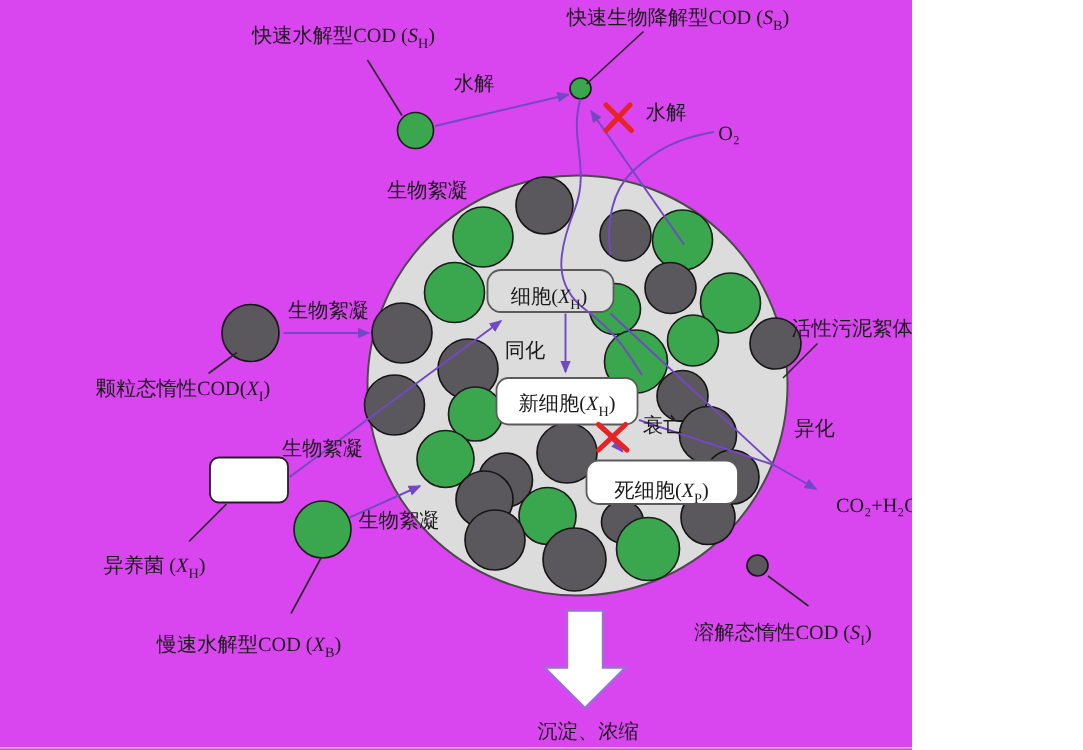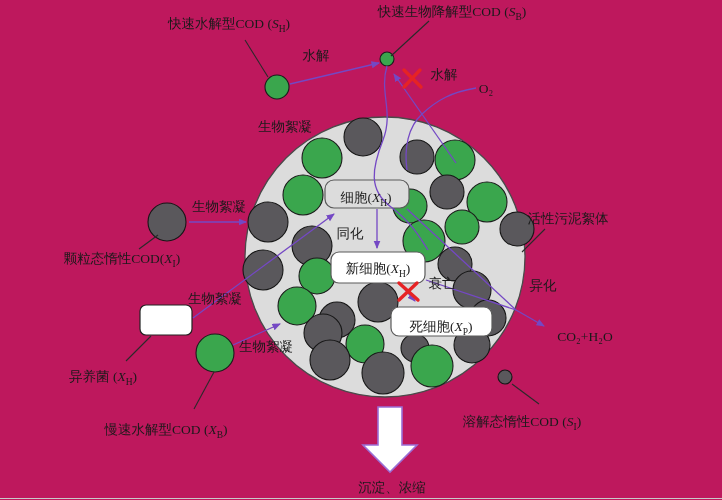--- a/index.html
+++ b/index.html
@@ -1,16 +1,16 @@
 <!DOCTYPE html>
 <html><head>
 <meta charset="utf-8">
 <style>
   html,body{margin:0;padding:0;background:#ffffff;}
-  .stage{position:relative;width:722px;height:500px;background:#be185d;overflow:hidden;
+  .stage{position:relative;width:608px;height:500px;background:#d946ef;overflow:hidden;
          font-family:"Liberation Serif","DejaVu Serif",serif;}
   svg{display:block;}
   .txt{font-size:13.5px;fill:#1a1a1a;font-family:"Liberation Serif","DejaVu Serif",serif;}
   .var{font-style:italic;}
   .sub{font-size:9.5px;}
   .g-particle{fill:#3aa64d;stroke:#1c1c1c;stroke-width:1.1;}
   .d-particle{fill:#5a585c;stroke:#161616;stroke-width:1.1;}
   .floc{fill:#dcdcdc;stroke:#4a4a4a;stroke-width:1.3;}
   .pline{stroke:#7448c4;stroke-width:1.3;fill:none;}
   .kline{stroke:#2a2a2a;stroke-width:1.1;fill:none;}

